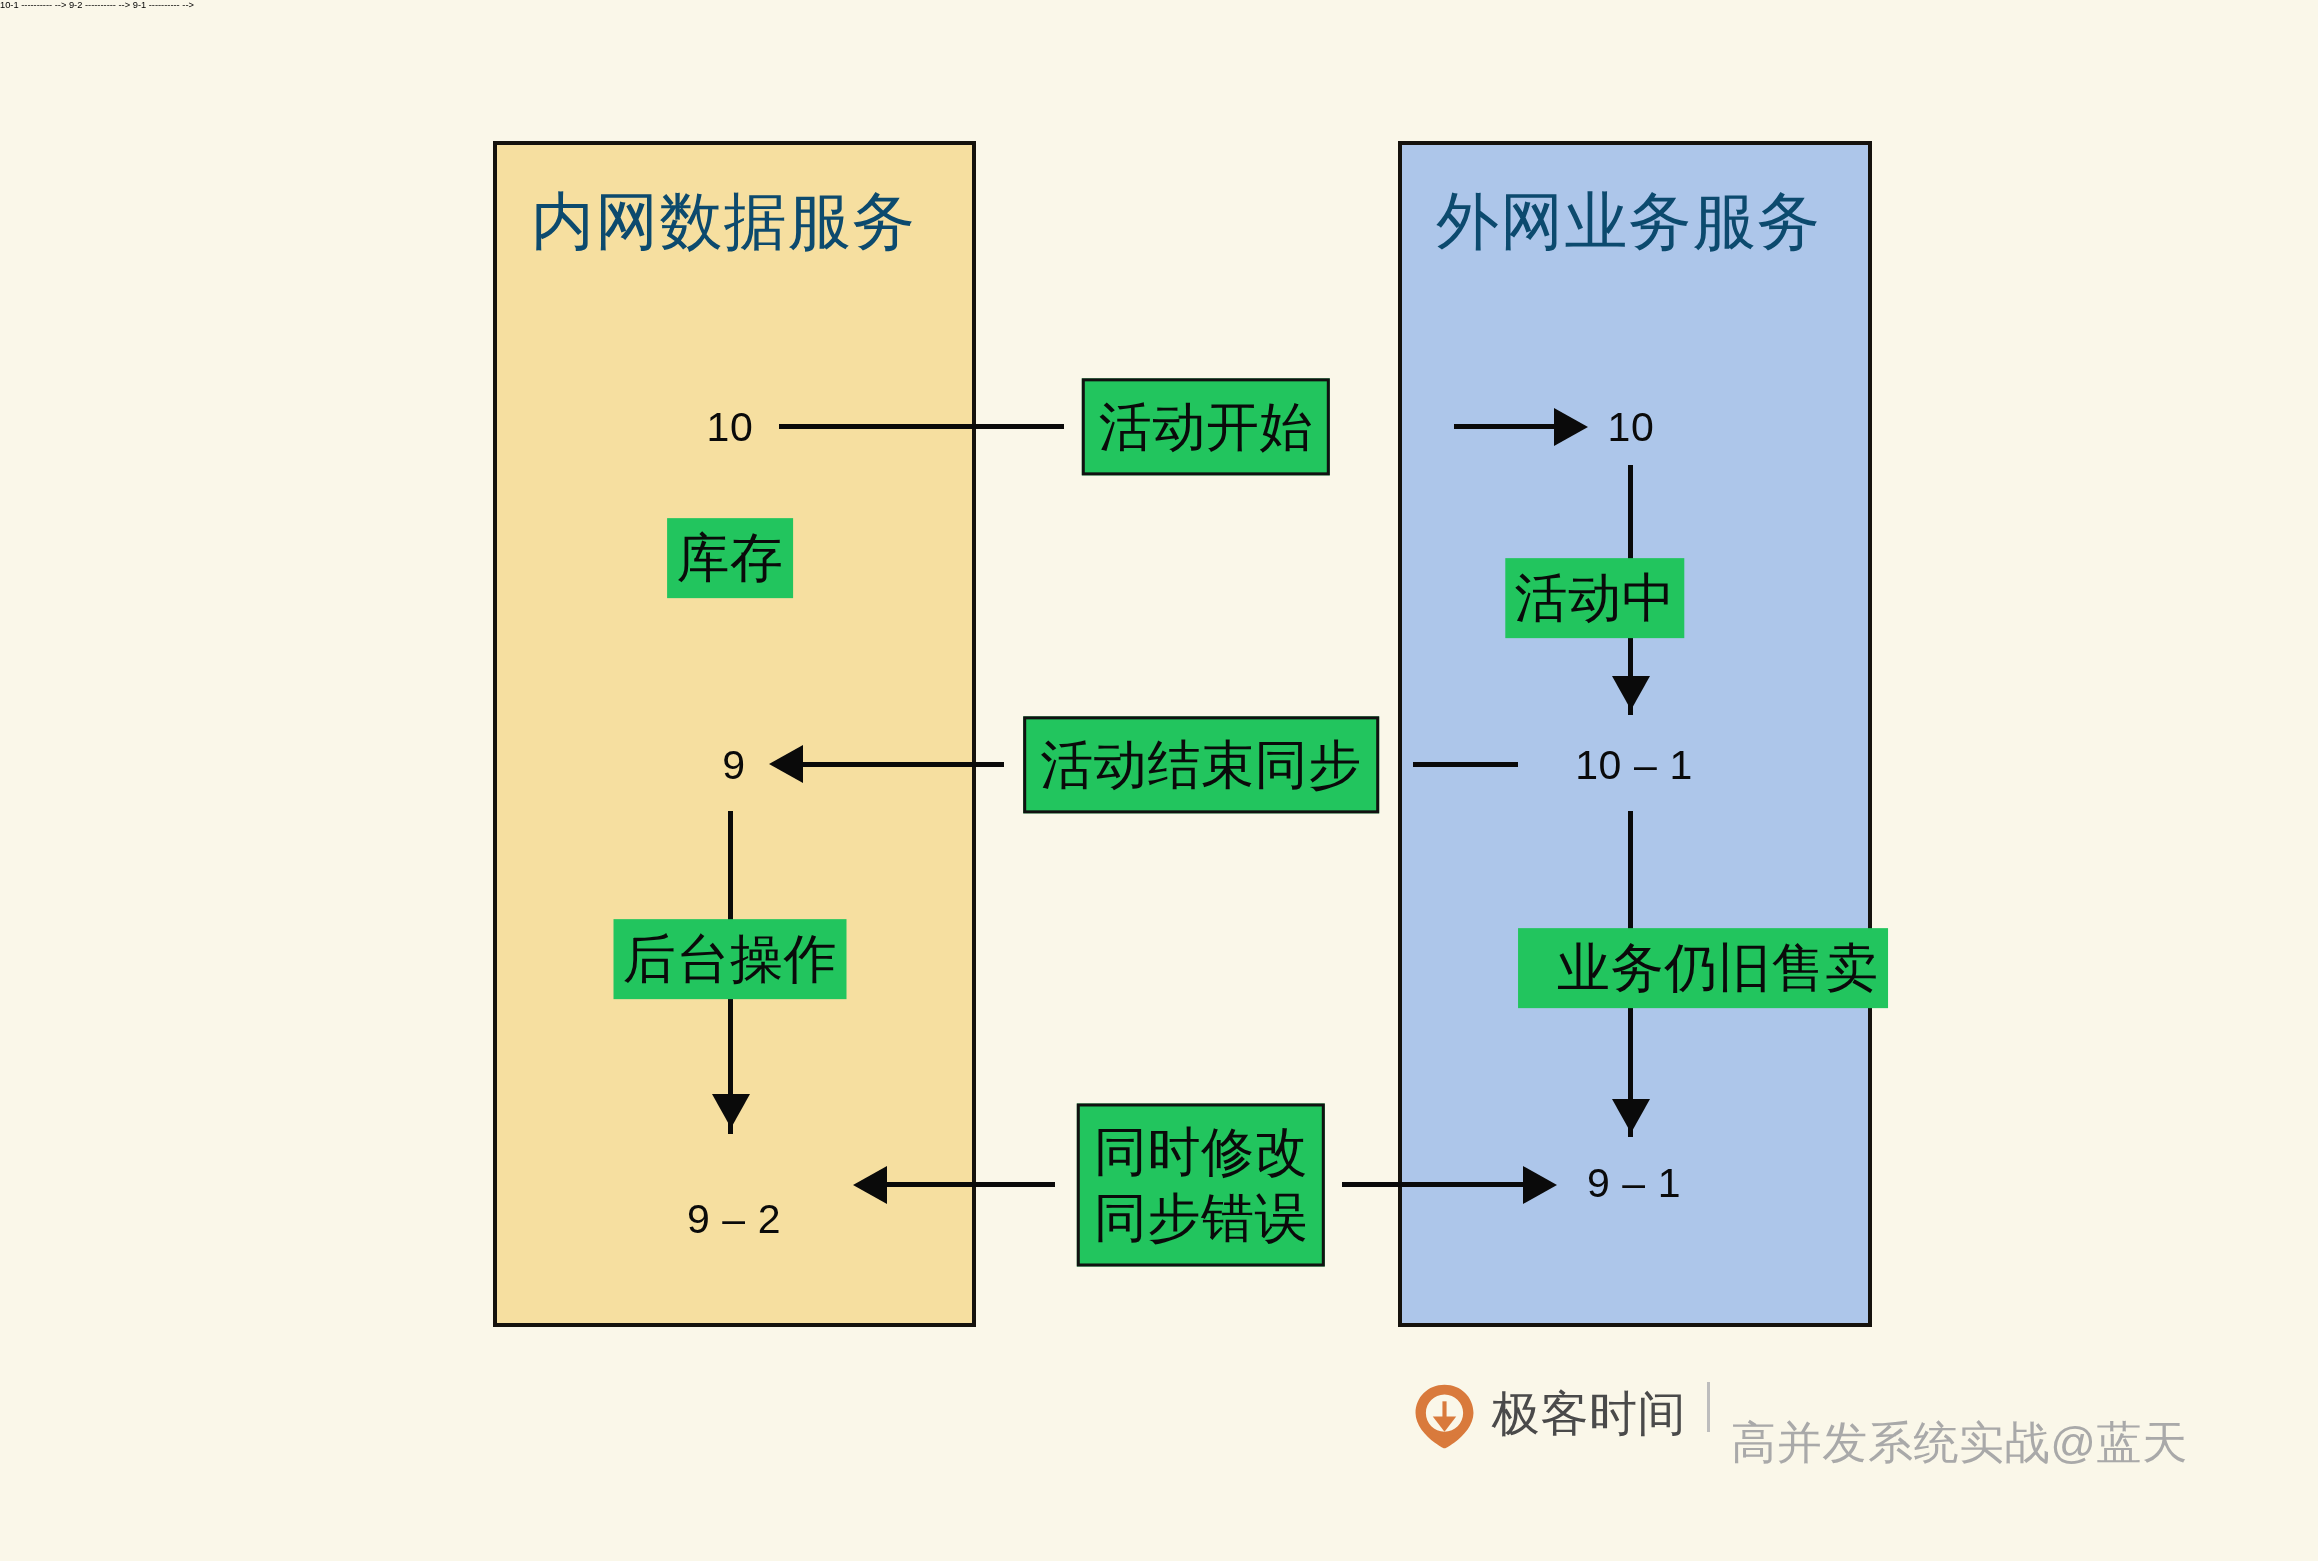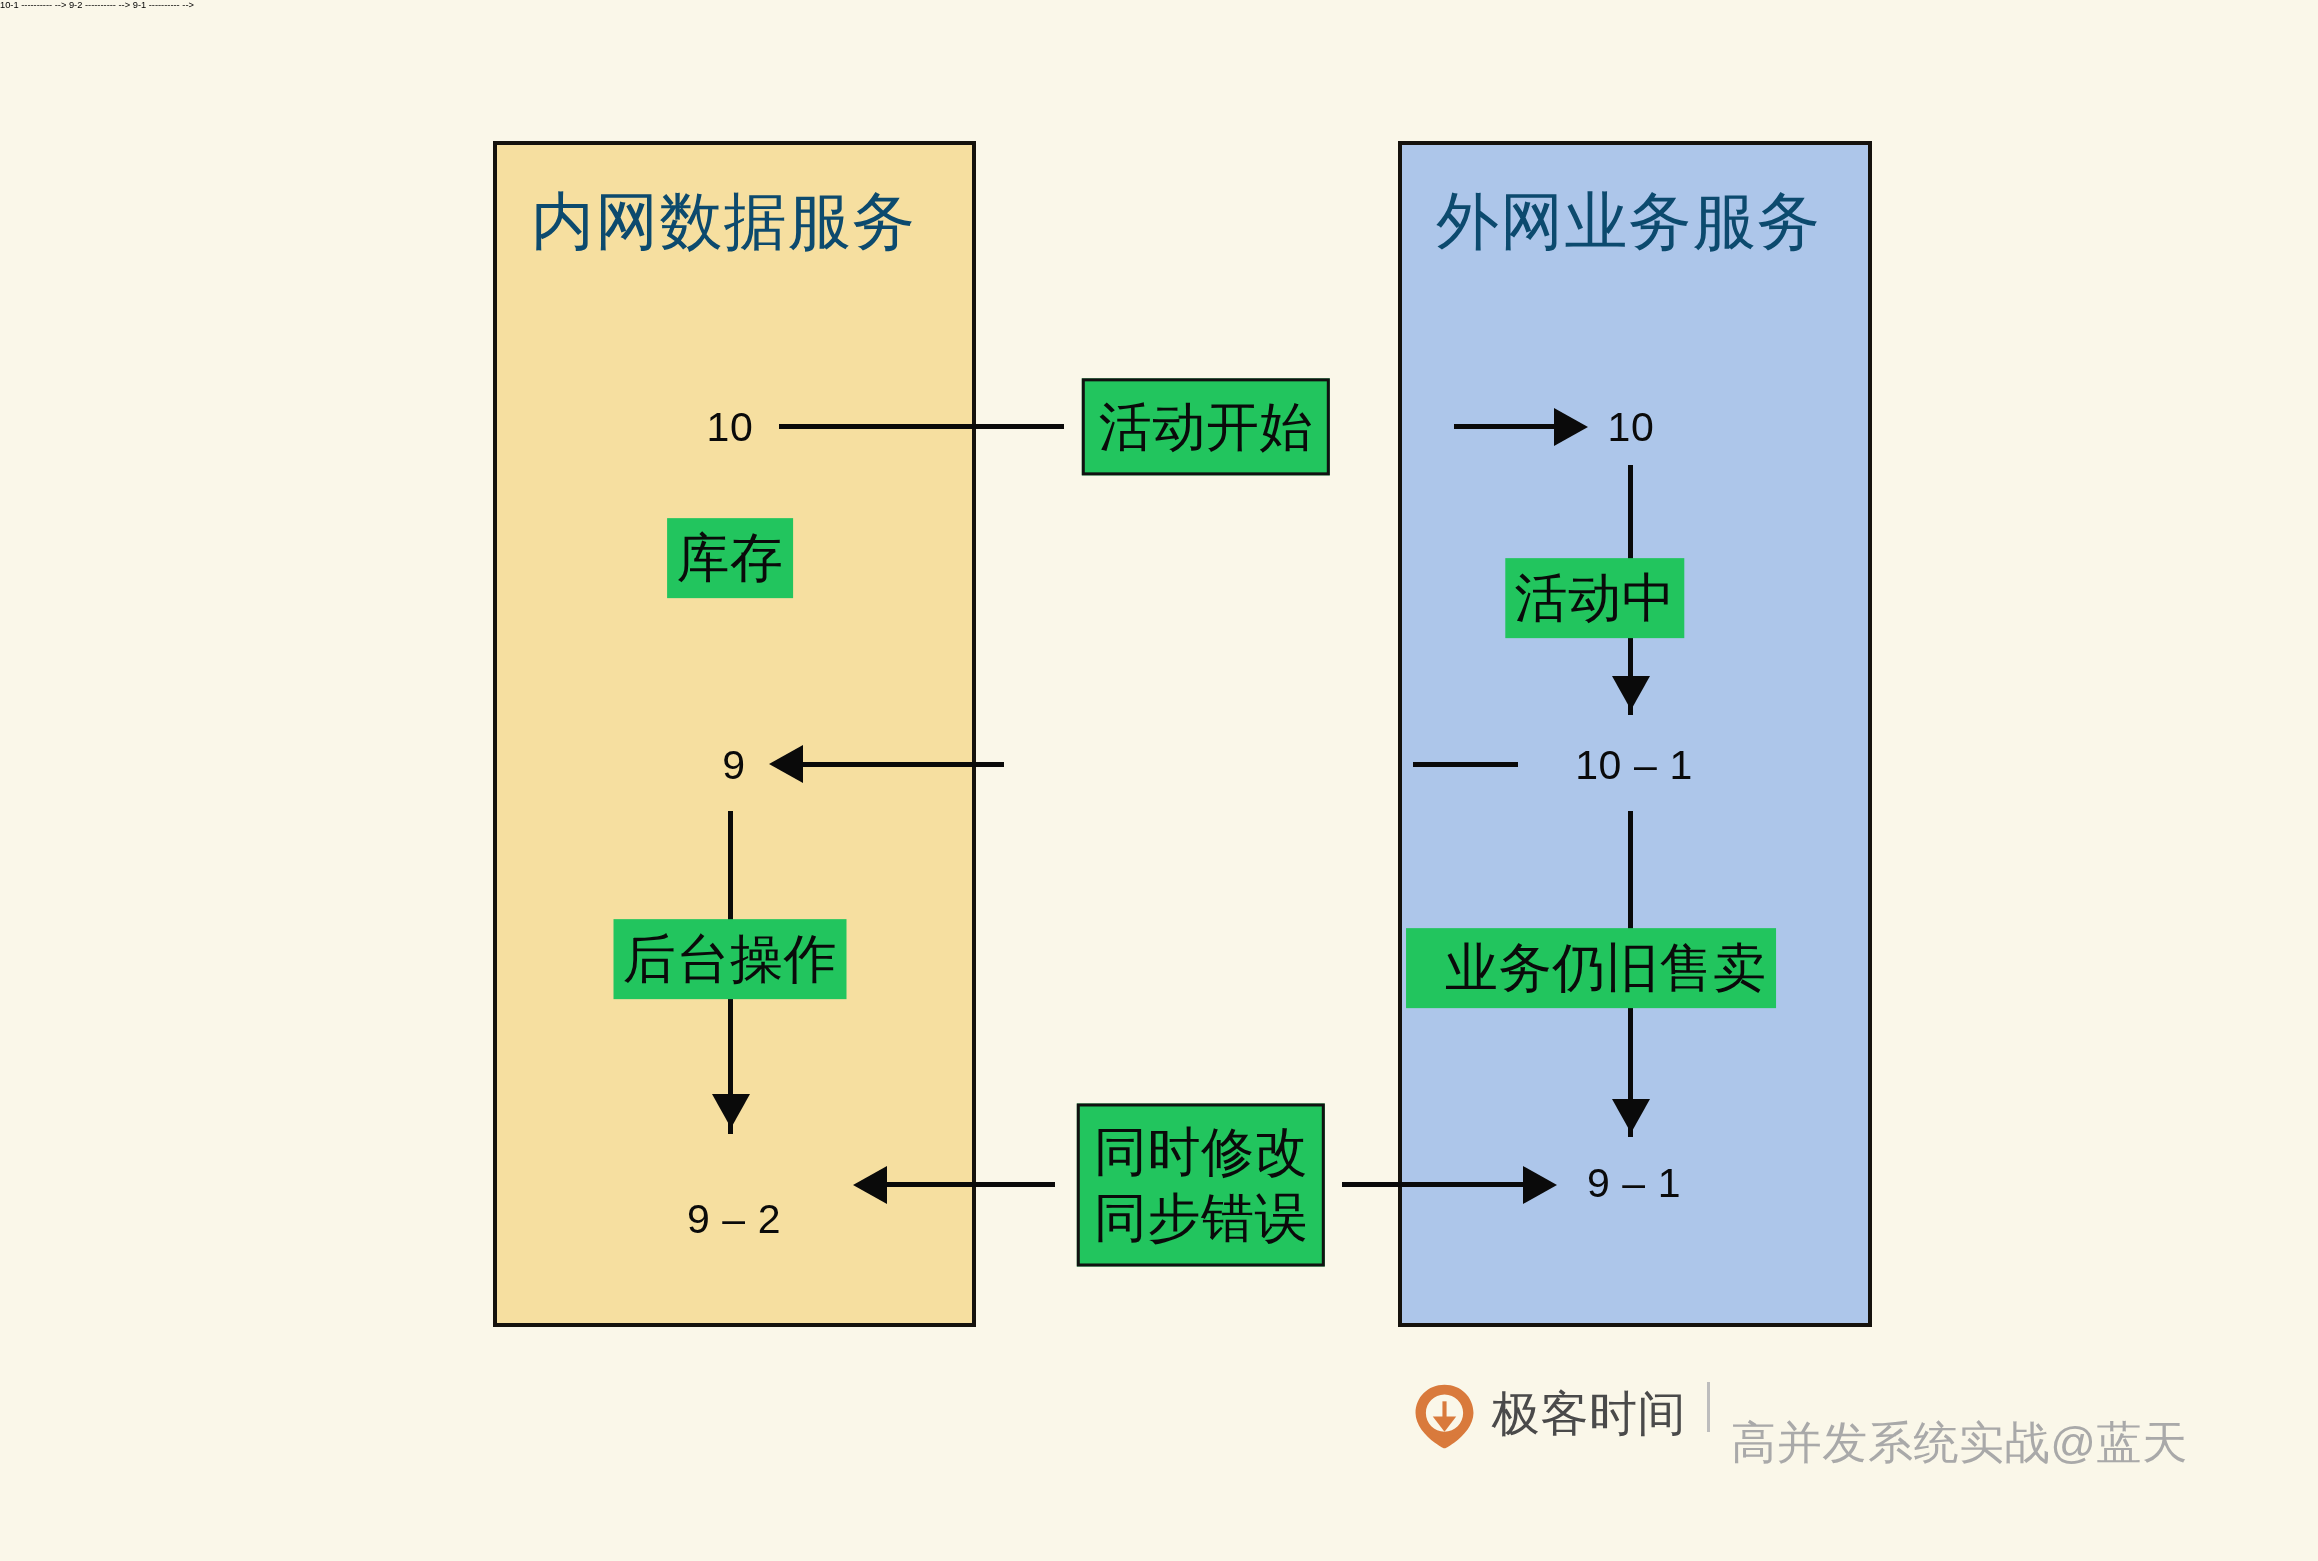--- a/index.html
+++ b/index.html
@@ -178,32 +178,33 @@
   <div class="arrowhead arrow-down" style="left:1612px; top:676px;"></div>
   <div class="label" style="left:1595px; top:558px;margin-top:40px;">活动中</div>
 
   
   <div class="node" style="left:734px; top:765px;">9</div>
 
   <div class="arrowhead arrow-left" style="left:769px; top:745px;"></div>
   <div class="hline" style="left:801px; top:762px; width:203px;"></div>
   <div class="hline" style="left:1413px; top:762px; width:105px;"></div>
 
+  <div class="label boxed" style="left:1201px; top:765px;">活动结束同步</div>
 
   <div class="node" style="left:1634px; top:765px;">10 – 1</div>
 
    9-2 ---------- --&gt;
   <div class="vline" style="left:728px; top:811px; height:323px;"></div>
   <div class="arrowhead arrow-down" style="left:712px; top:1094px;"></div>
   <div class="label" style="left:730px; top:959px;">后台操作</div>
 
    9-1 ---------- --&gt;
   <div class="vline" style="left:1628px; top:811px; height:326px;"></div>
   <div class="arrowhead arrow-down" style="left:1612px; top:1099px;"></div>
-  <div class="label" style="left:1591px; top:968px;padding-left:39px;">业务仍旧售卖</div>
+  <div class="label" style="left:1703px; top:968px;padding-left:39px;">业务仍旧售卖</div>
 
   
   <div class="node" style="left:734px; top:1219px;">9 – 2</div>
 
   <div class="arrowhead arrow-left" style="left:853px; top:1166px;"></div>
   <div class="hline" style="left:886px; top:1182px; width:169px;"></div>
   <div class="hline" style="left:1342px; top:1182px; width:186px;"></div>
   <div class="arrowhead arrow-right" style="left:1523px; top:1166px;"></div>
 
   <div class="label boxed" style="left:1201px; top:1185px;">

